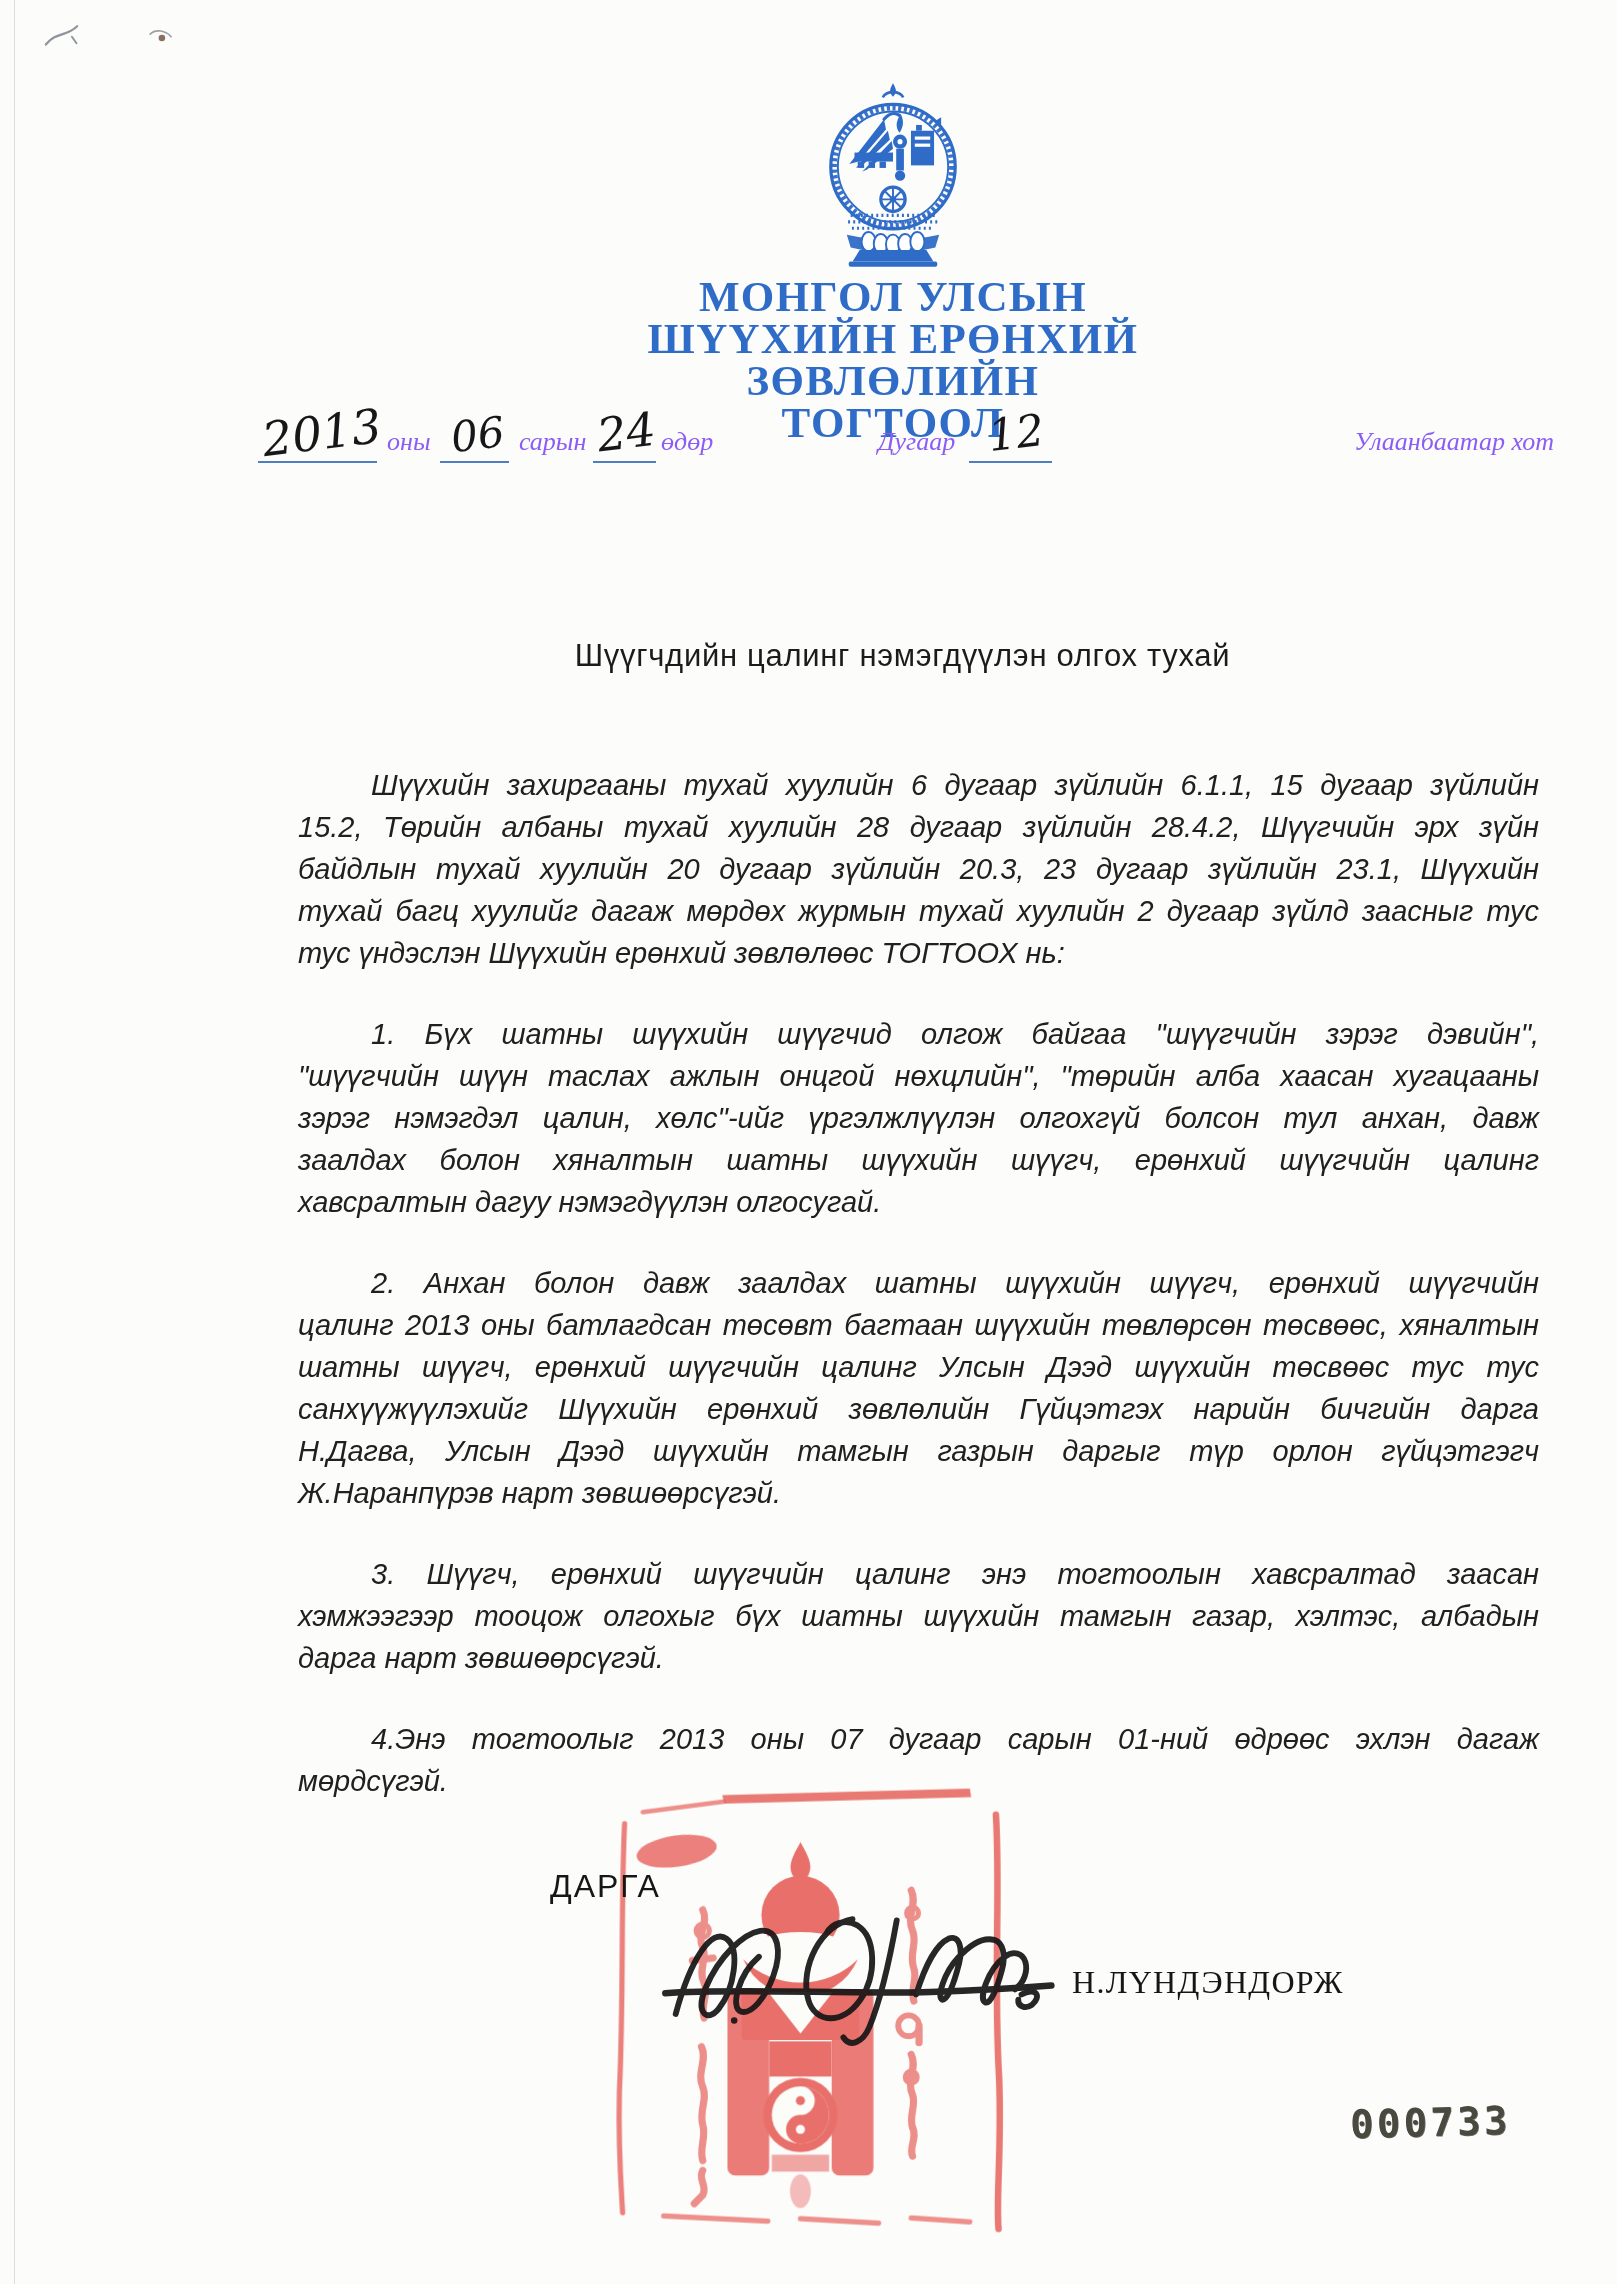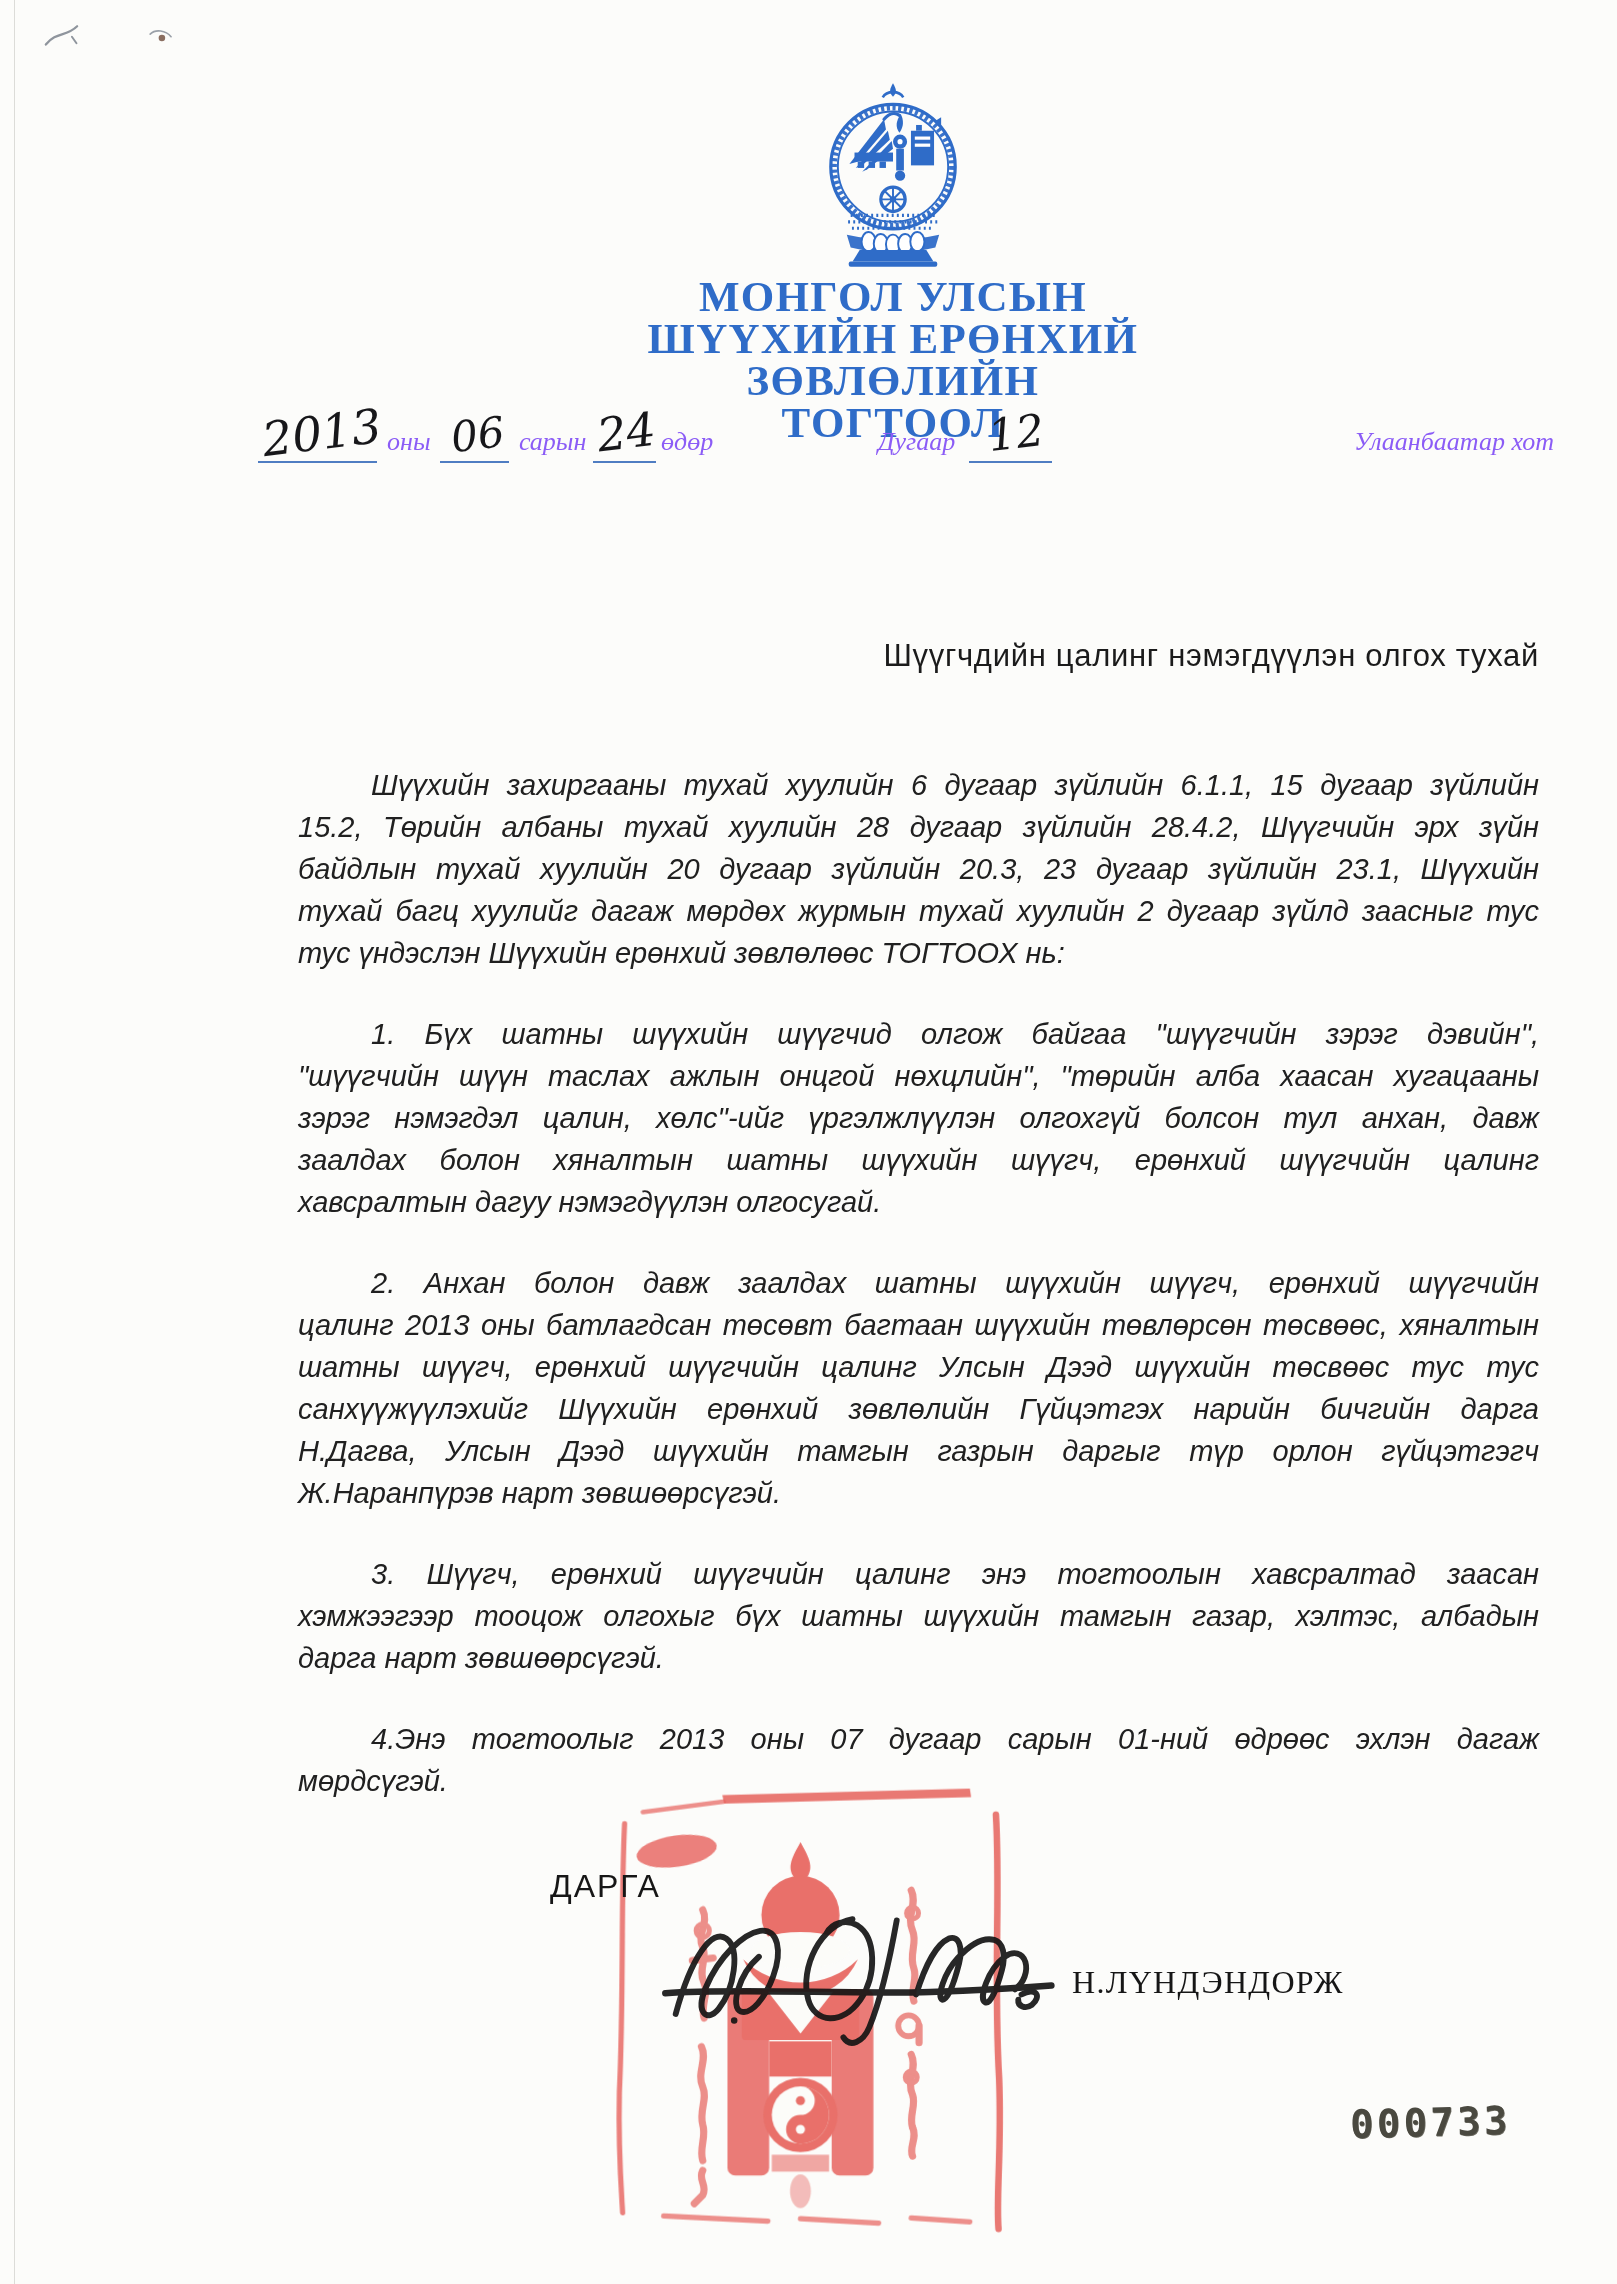--- a/index.html
+++ b/index.html
@@ -33,22 +33,22 @@
   }
   .hw{
     position:absolute;
     font-family:"DejaVu Serif", serif;
     font-style:italic;color:#17171a;white-space:nowrap;
     transform:rotate(-7deg);
   }
   .uline{position:absolute;height:2px;background:#4f7dc2;}
   
   .doc-title{
-    position:absolute;left:298px;top:638px;width:1241px;
-    text-align:right;font-size:31px;color:#1b1b1b;letter-spacing:0.7px;
+    position:absolute;left:282px;top:638px;width:1241px;
+    text-align:center;font-size:31px;color:#1b1b1b;letter-spacing:0.7px;
   }
   
   .body-text{position:absolute;left:298px;top:764px;width:1241px;font-size:29px;color:#202020;}
   .para{margin:0 0 39px 0;}
   .tl{
     height:42px;line-height:42px;
     text-align:justify;text-align-last:justify;
     white-space:normal;overflow:visible;font-style:italic;
   }
   .tl.indent{padding-left:73px;}

